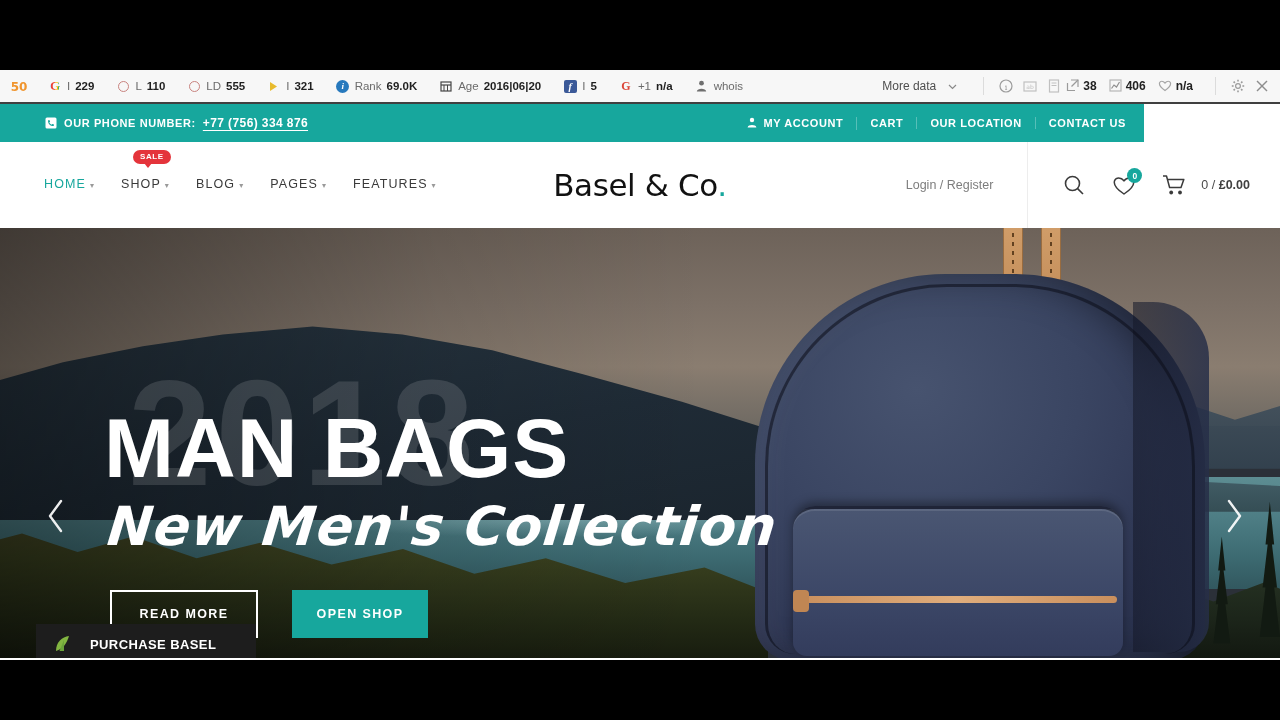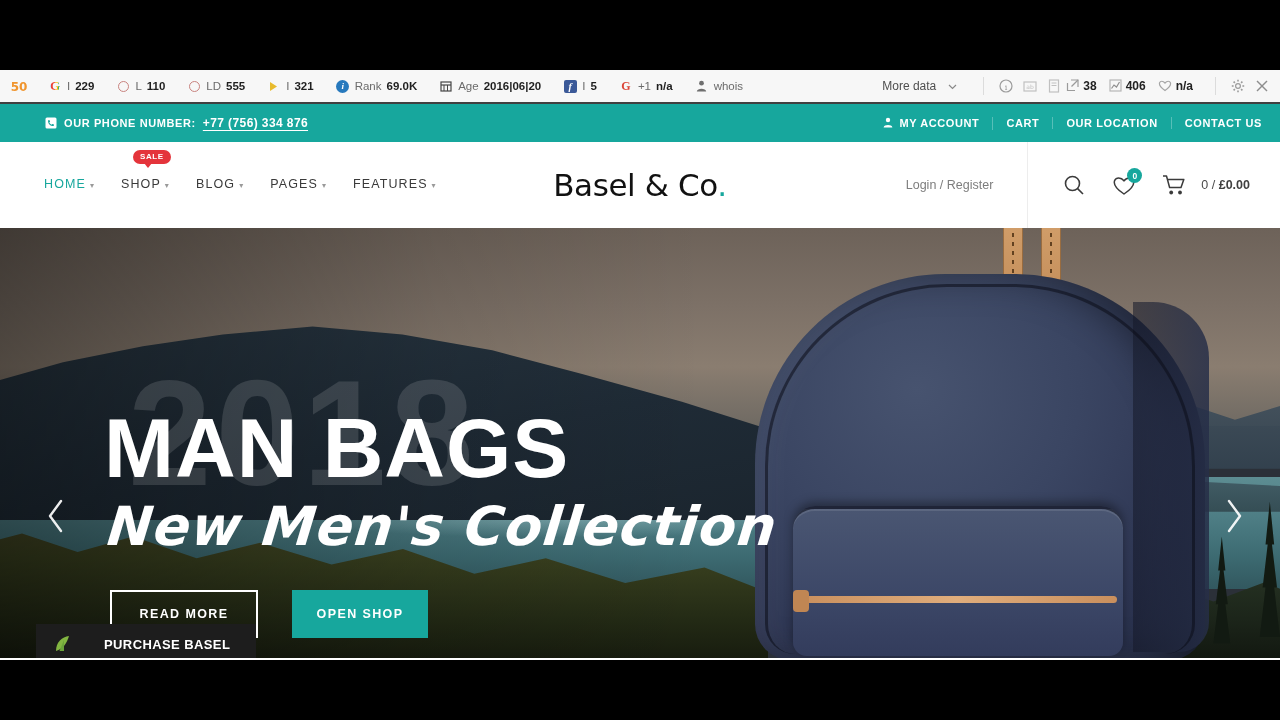--- a/index.html
+++ b/index.html
@@ -60,21 +60,21 @@
   .seobar-right { margin-left: auto; display:flex; align-items:center; padding-right:6px; }
   .moredata { display:flex; align-items:center; gap:12px; margin-right:16px; color:#4f4f4f; font-size:12px; cursor:pointer; }
   .seo-sep { width:1px; height:18px; background:#dcdcdc; margin:0 10px; }
   .miniicon { width:24px; height:22px; display:inline-flex; align-items:center; justify-content:center;
               color:#9b9b9b; font-size:12px; cursor:pointer; }
   .mini-pair { display:flex; align-items:center; gap:4px; margin-right:12px; cursor:pointer; }
   .mini-pair .v { color:#222; font-weight:bold; font-size:12px; }
 
   
   .topbar {
-    height: 38px; width: 1280px; background: var(--teal, #17a79d);
+    height: 38px; width: 1144px; background: var(--teal, #17a79d);
     display: flex; align-items: center; color: #fff;
     font-size: 11px; letter-spacing: .6px; font-weight: bold;
   }
   .phone-wrap { display:flex; align-items:center; gap:7px; margin-left: 44px; }
   .phone-ico { width:13px;height:13px;display:inline-flex;align-items:center;justify-content:center;font-size:11px; }
   .phone-label { text-transform: uppercase; }
   .phone-num { text-decoration: underline; text-underline-offset:3px; font-weight:bold; letter-spacing:.4px; font-size:12px; }
   .topbar-right { margin-left:auto; display:flex; align-items:center; padding-right: 18px; }
   .tb-link { padding: 0 13px; text-transform:uppercase; white-space:nowrap;
              border-right: 1px solid rgba(255,255,255,.28); display:flex; align-items:center; gap:6px; cursor:pointer; }
@@ -248,21 +248,21 @@
     position:absolute; top: 268px; width: 40px; height: 40px; color:#fff;
     display:flex; align-items:center; justify-content:center; font-size: 30px;
     font-family:"DejaVu Sans", sans-serif; font-weight: 300; cursor:pointer; opacity:.92;
   }
   .arrow.prev { left: 36px; }
   .arrow.next { right: 26px; }
 
   
   .purchase-strip {
     position:absolute; left: 36px; bottom: -6px; height: 40px; min-width: 220px;
-    background: #1d1d1d; display:flex; align-items:center; gap: 26px;
+    background: #1d1d1d; display:flex; align-items:center; gap: 12px;
     padding: 0 16px; z-index: 70;
   }
   .purchase-logo {
     width: 26px; height: 20px; display:inline-flex; align-items:center; justify-content:center;
   }
   .purchase-txt { color:#fff; font-size: 13px; letter-spacing:.4px; font-weight:bold; white-space:nowrap; }
   .purchase-txt .brand { font-weight: bold; }
 </style>
 </head>
 <body>

